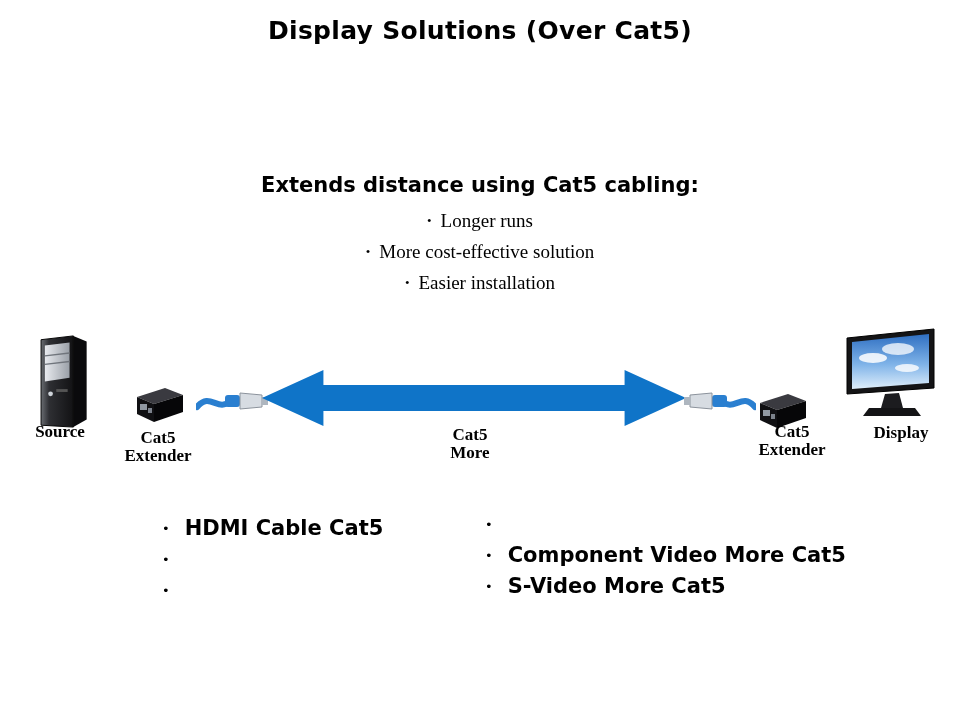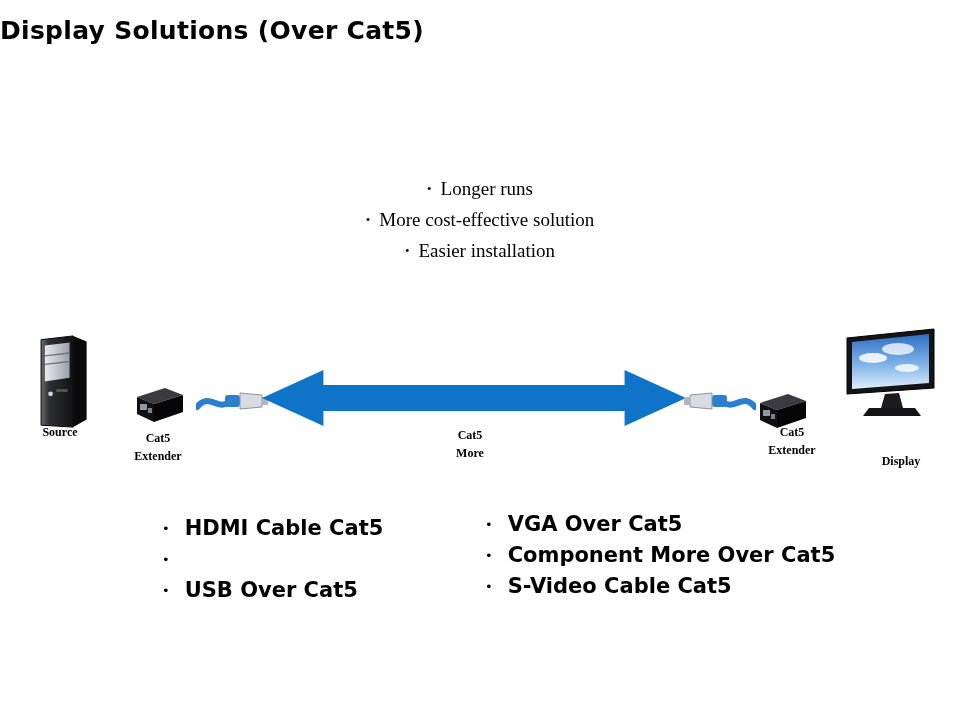--- a/index.html
+++ b/index.html
@@ -3,47 +3,48 @@
 <meta charset="utf-8">
 <style>
   html,body { margin:0; padding:0; background:#fff; }
   .slide {
     position:relative; width:960px; height:720px; background:#ffffff;
     font-family:"DejaVu Sans", sans-serif; color:#000; overflow:hidden;
     --arrow-blue:#0f74c8; --cable-blue:#2a7fd0;
   }
   .title {
     position:absolute; top:16px; left:0; width:100%;
-    text-align:left; font-size:25px; font-weight:bold; letter-spacing:0.3px;
+    text-align:center; font-size:25px; font-weight:bold; letter-spacing:0.3px;
   }
   .intro { position:absolute; top:173px; left:0; width:100%; text-align:center; }
   .intro-heading { font-size:21px; font-weight:bold; margin-bottom:8px; }
   .intro-bullet { font-size:19px; line-height:31px;font-family:Liberation Serif, serif; }
   .bullet-dot { font-size:13px; margin-right:9px; vertical-align:2px; font-weight:normal; }
   .abs { position:absolute; }
   .icon svg { display:block; width:100%; height:100%; }
   .dlabel {
     position:absolute; text-align:center; font-family:"Liberation Serif", serif;
-    font-weight:bold; font-size:12px; line-height:18px;
+    font-weight:bold; font-size:17px; line-height:18px;
   }
   .list { position:absolute; }
   .list-item {
     display:flex; align-items:center; font-weight:bold; font-size:21px;
     line-height:31px; white-space:nowrap;
   }
   .list-item .bullet-dot { margin-right:15px; }
 </style>
 </head>
 <body>
 
 <div class="slide" style="--arrow-blue: #0f74c8; --cable-blue: #2a7fd0;">
 
   <div class="title">Display Solutions (Over Cat5)</div>
 
   <div class="intro">
+    <div class="intro-heading">Extends distance using Cat5 cabling:</div>
     <div class="intro-bullet">
       <span class="bullet-dot">•</span><span>Longer runs</span>
     </div>
     <div class="intro-bullet">
       <span class="bullet-dot">•</span><span>More cost-effective solution</span>
     </div>
     <div class="intro-bullet">
       <span class="bullet-dot">•</span><span>Easier installation</span>
     </div>
   </div>
@@ -141,44 +142,42 @@
       </defs>
       <polygon points="4,10 91,1 91,60 4,66" fill="#141416" stroke="#000"></polygon>
       <polygon points="9,14 86,6 86,55 9,61" fill="url(#skyGrad)"></polygon>
       <ellipse cx="30" cy="30" rx="14" ry="5" fill="#ffffff" opacity="0.85"></ellipse>
       <ellipse cx="55" cy="21" rx="16" ry="6" fill="#ffffff" opacity="0.75"></ellipse>
       <ellipse cx="64" cy="40" rx="12" ry="4" fill="#ffffff" opacity="0.8"></ellipse>
       <polygon points="42,66 56,65 60,80 38,80" fill="#1c1c1f"></polygon>
       <polygon points="26,80 72,80 78,88 20,88" fill="#141416"></polygon>
     </svg>
   </div>
-  <div class="dlabel" style="left:855px; top:424px; width:92px;margin-top:28px;">Display</div>
+  <div class="dlabel" style="left:855px; top:424px; width:92px;">Display</div>
 
   <div class="list" style="left:162px; top:513px;">
     <div class="list-item">
       <span class="bullet-dot">•</span>
         <span>HDMI Cable Cat5</span>
     </div>
     <div class="list-item">
       <span class="bullet-dot">•</span>
     </div>
     <div class="list-item">
       <span class="bullet-dot">•</span>
-        <span>USB Over Cat5</span>
     </div>
   </div>
 
   <div class="list" style="left:485px; top:509px;">
     <div class="list-item">
       <span class="bullet-dot">•</span>
-        <span>VGA Over Cat5</span>
     </div>
     <div class="list-item">
       <span class="bullet-dot">•</span>
-        <span>Component More Over Cat5</span>
+        <span>Component Video More Cat5</span>
     </div>
     <div class="list-item">
       <span class="bullet-dot">•</span>
-        <span>S-Video Cable Cat5</span>
+        <span>S-Video More Cat5</span>
     </div>
   </div>
 
 </div>
 
 </body></html>

